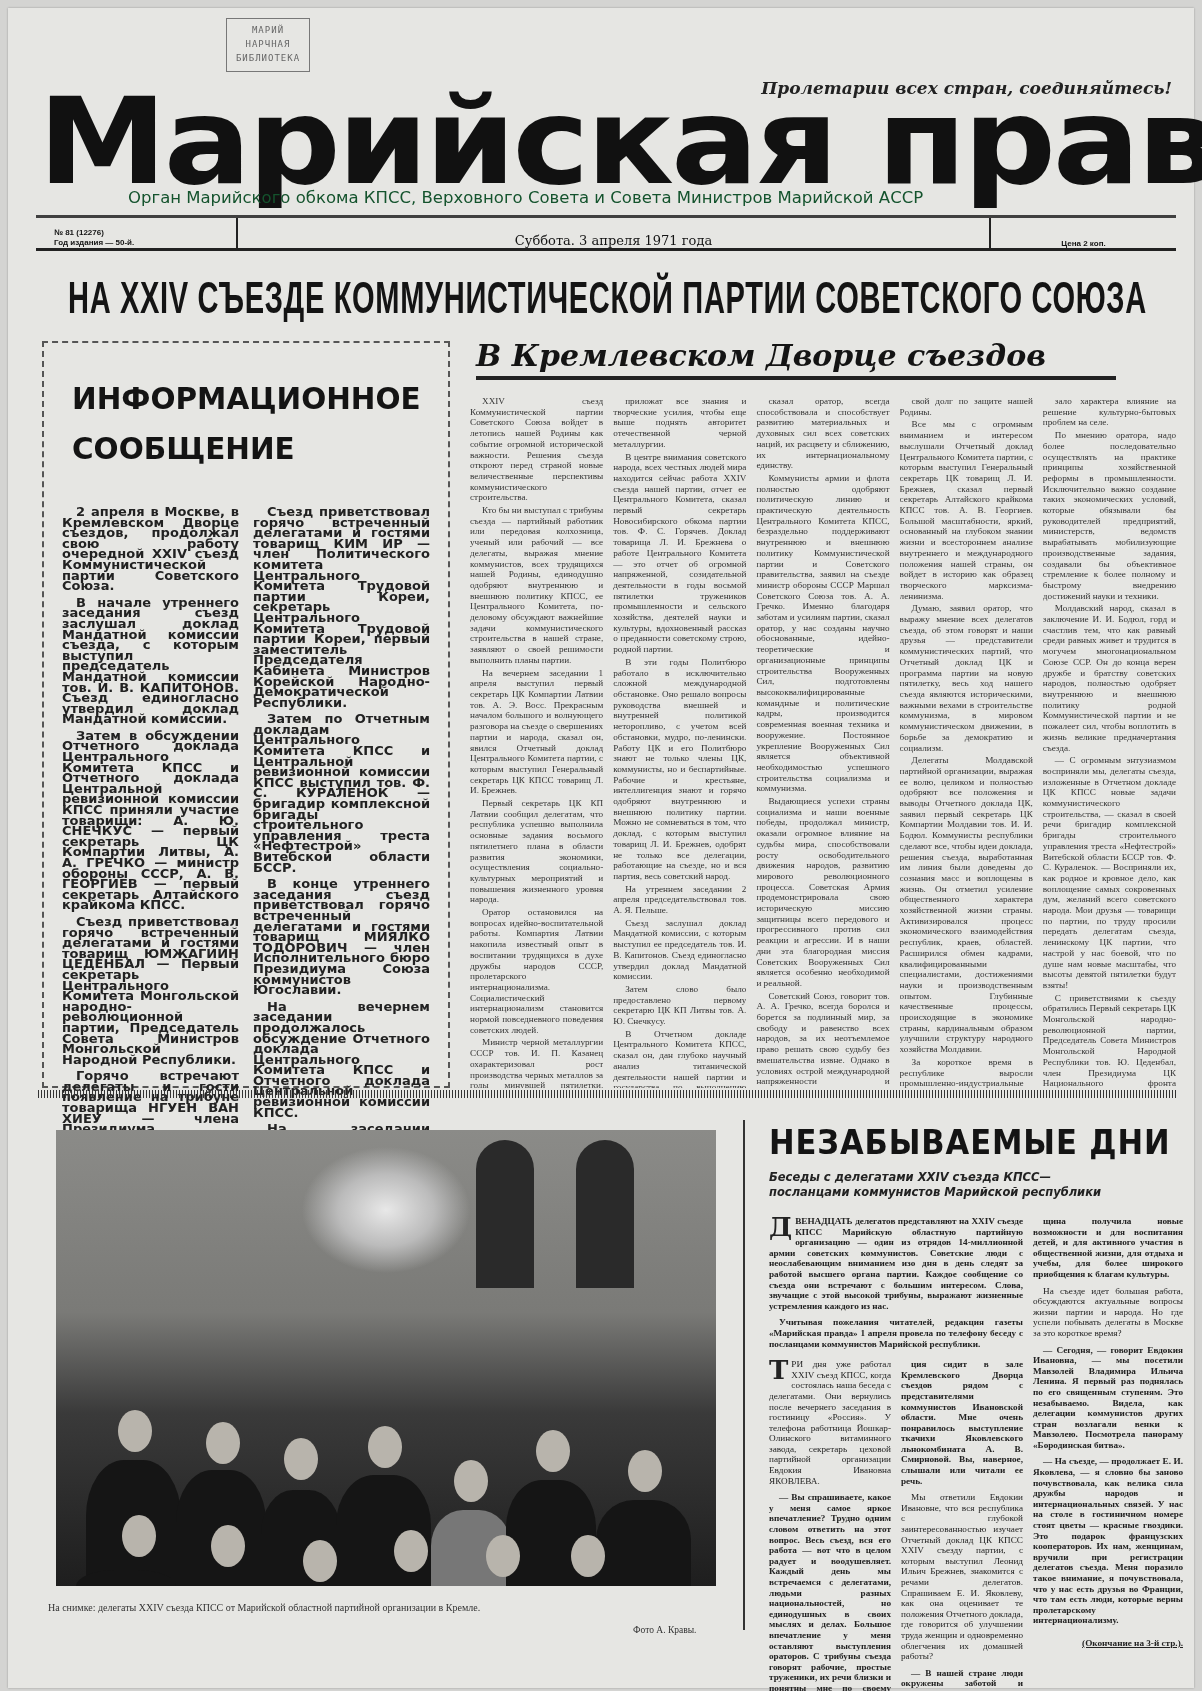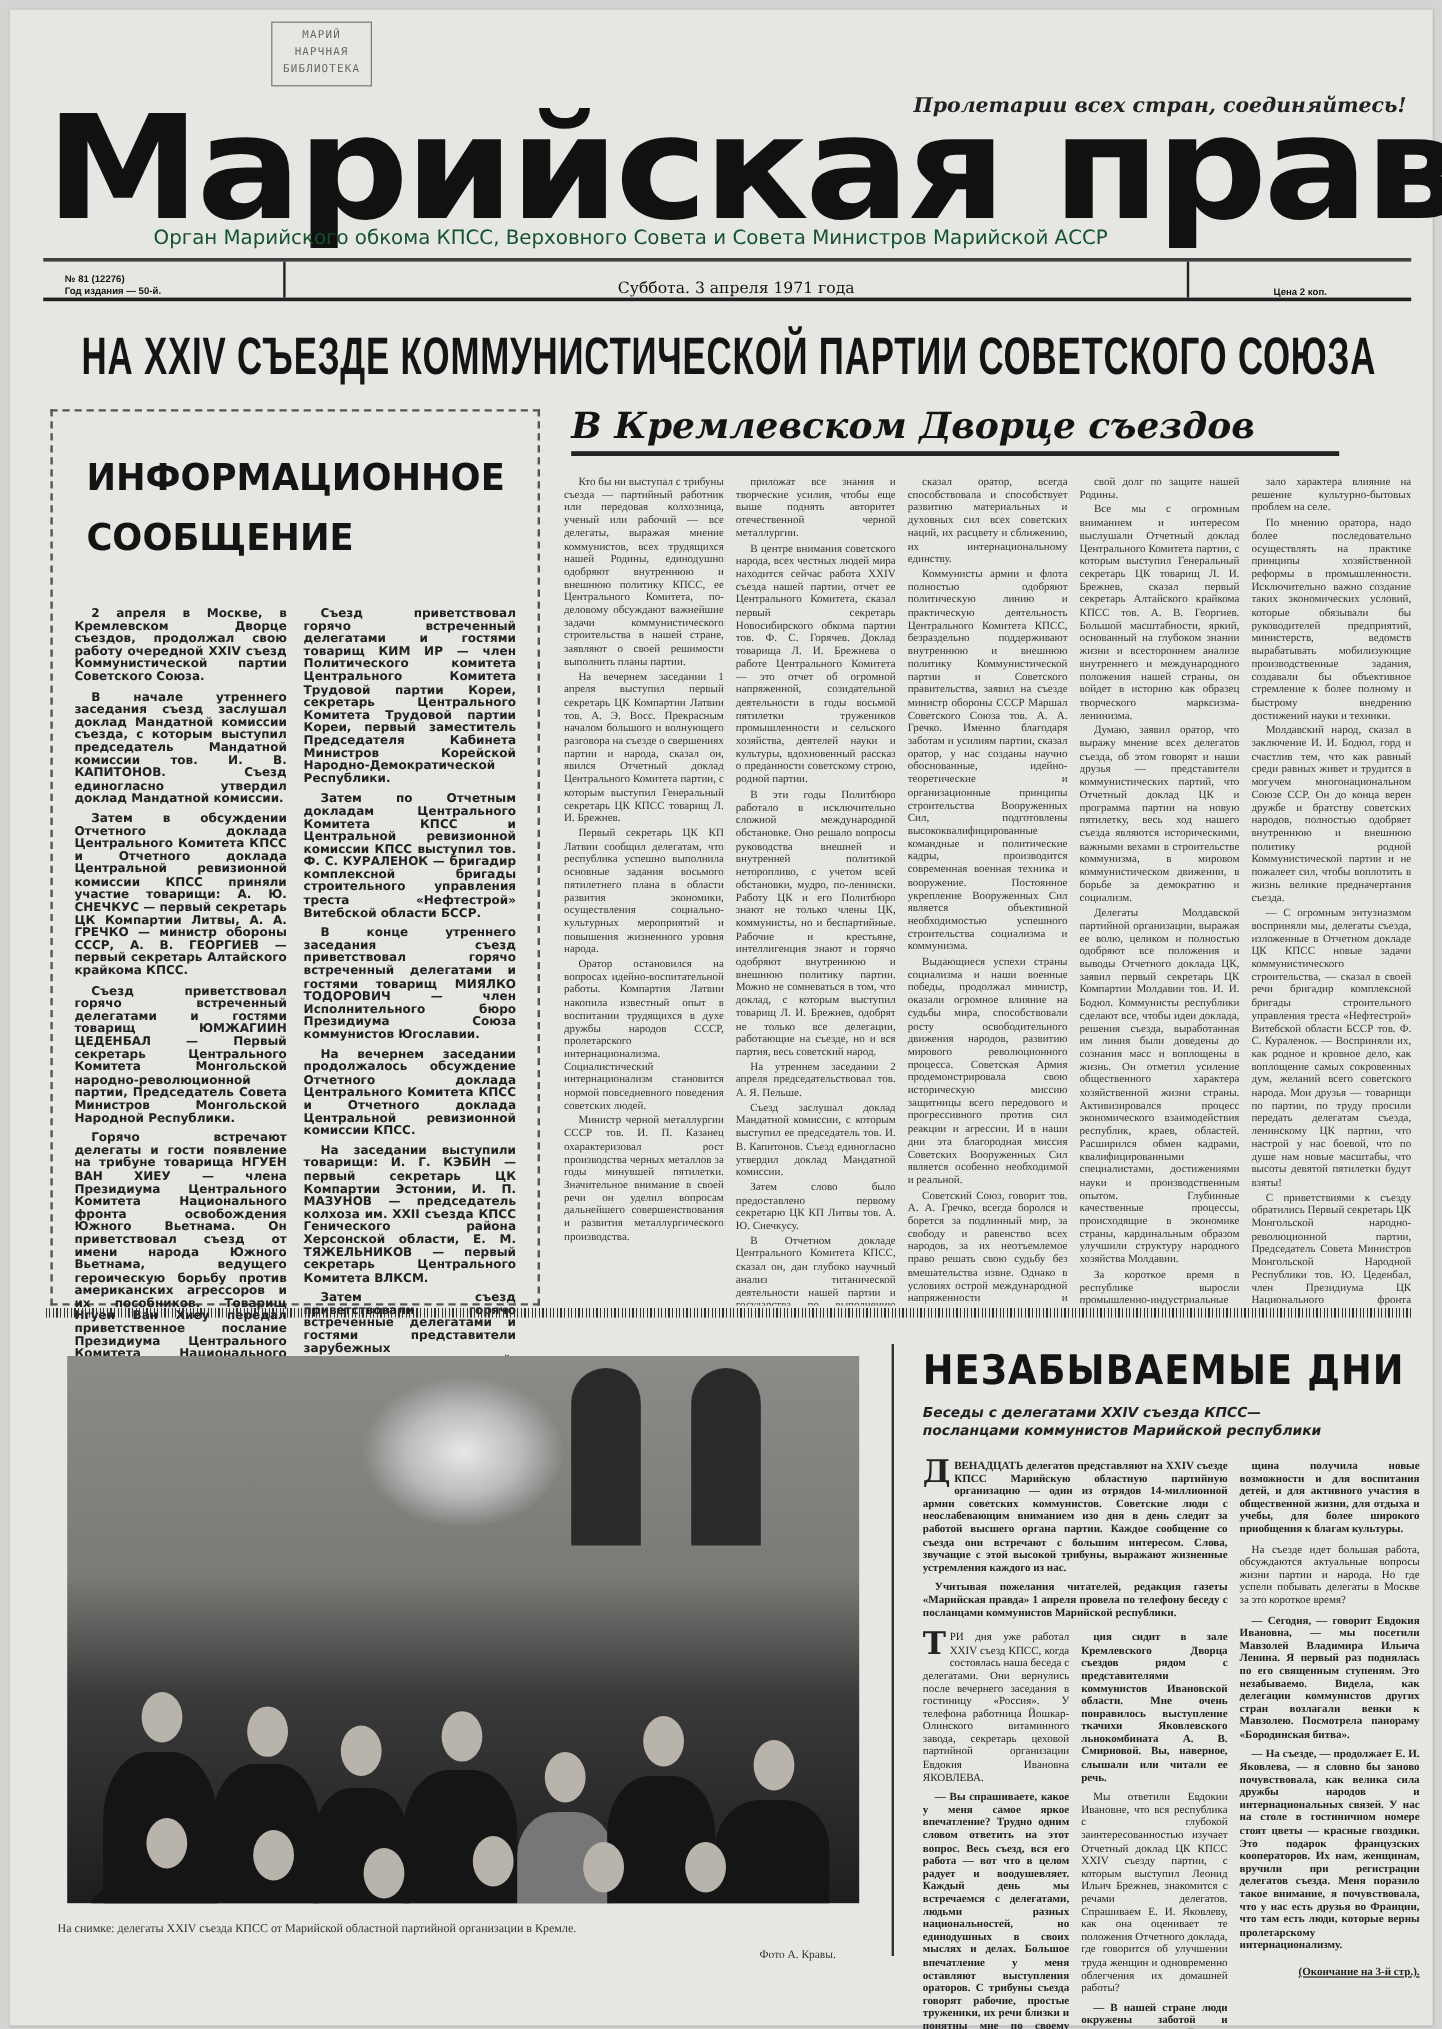--- a/index.html
+++ b/index.html
@@ -49,21 +49,21 @@
   .subhead-rule { position: absolute; left: 468px; top: 368px; width: 640px; height: 4px; background: #222; }
   .infobox {
     position: absolute; left: 34px; top: 333px; width: 408px; height: 747px;
     border: 2px dashed #555; padding: 30px 18px 10px 18px;
   }
   .infobox h1 {
     font-family: "DejaVu Sans", sans-serif; font-weight: bold; font-size: 31px; line-height: 50px;
     letter-spacing: 0px; transform: scaleX(0.95); transform-origin: left; margin-left: 10px;
   }
   .infobox .cols { display: flex; gap: 14px; margin-top: 34px; }
-  .infobox .col { flex: 1; font-family: "DejaVu Sans", sans-serif; font-size: 10px; line-height: 10.6px; text-align: justify; font-weight: bold; color: #222; }
+  .infobox .col { flex: 1; font-family: "DejaVu Sans", sans-serif; font-size: 13px; line-height: 10.6px; text-align: justify; font-weight: bold; color: #222; }
   .infobox p { text-indent: 14px; margin-bottom: 6px; }
   .main-cols {
     position: absolute; left: 462px; top: 388px; width: 706px; height: 692px;
     display: flex; gap: 10px;
   }
   .main-cols .col { flex: 1; font-family: "Liberation Serif", serif; font-size: 9.2px; line-height: 10.7px; text-align: justify; color: #333; overflow: hidden; }
   .main-cols p { text-indent: 12px; margin-bottom: 2px; }
   .hatch-rule {
     position: absolute; left: 30px; top: 1082px; width: 1140px; height: 8px;
     background: repeating-linear-gradient(90deg, #333 0 1px, transparent 1px 3px);
@@ -155,20 +155,21 @@
         <p>В конце утреннего заседания съезд приветствовал горячо встреченный делегатами и гостями товарищ МИЯЛКО ТОДОРОВИЧ — член Исполнительного бюро Президиума Союза коммунистов Югославии.</p>
         <p>На вечернем заседании продолжалось обсуждение Отчетного доклада Центрального Комитета КПСС и Отчетного доклада Центральной ревизионной комиссии КПСС.</p>
         <p>На заседании выступили товарищи: И. Г. КЭБИН — первый секретарь ЦК Компартии Эстонии, И. П. МАЗУНОВ — председатель колхоза им. XXII съезда КПСС Генического района Херсонской области, Е. М. ТЯЖЕЛЬНИКОВ — первый секретарь Центрального Комитета ВЛКСМ.</p>
         <p>Затем съезд приветствовали горячо встреченные делегатами и гостями представители зарубежных коммунистических партий: товарищи ЛУИС КОРВАЛАН — Генеральный секретарь Коммунистической партии Чили, ГЭС ХОЛЛ — Генеральный секретарь Коммунистической партии США, ЧАНДРА РАДЖЕШВАР РАО — Генеральный секретарь Национального совета Коммунистической партии Индии.</p>
       </div>
     </div>
   </div>
 
   <div class="main-cols">
     <div class="col">
+      <p>XXIV съезд Коммунистической партии Советского Союза войдет в летопись нашей Родины как событие огромной исторической важности. Решения съезда откроют перед страной новые величественные перспективы коммунистического строительства.</p>
       <p>Кто бы ни выступал с трибуны съезда — партийный работник или передовая колхозница, ученый или рабочий — все делегаты, выражая мнение коммунистов, всех трудящихся нашей Родины, единодушно одобряют внутреннюю и внешнюю политику КПСС, ее Центрального Комитета, по-деловому обсуждают важнейшие задачи коммунистического строительства в нашей стране, заявляют о своей решимости выполнить планы партии.</p>
       <p>На вечернем заседании 1 апреля выступил первый секретарь ЦК Компартии Латвии тов. А. Э. Восс. Прекрасным началом большого и волнующего разговора на съезде о свершениях партии и народа, сказал он, явился Отчетный доклад Центрального Комитета партии, с которым выступил Генеральный секретарь ЦК КПСС товарищ Л. И. Брежнев.</p>
       <p>Первый секретарь ЦК КП Латвии сообщил делегатам, что республика успешно выполнила основные задания восьмого пятилетнего плана в области развития экономики, осуществления социально-культурных мероприятий и повышения жизненного уровня народа.</p>
       <p>Оратор остановился на вопросах идейно-воспитательной работы. Компартия Латвии накопила известный опыт в воспитании трудящихся в духе дружбы народов СССР, пролетарского интернационализма. Социалистический интернационализм становится нормой повседневного поведения советских людей.</p>
       <p>Министр черной металлургии СССР тов. И. П. Казанец охарактеризовал рост производства черных металлов за годы минувшей пятилетки. Значительное внимание в своей речи он уделил вопросам дальнейшего совершенствования и развития металлургического производства.</p>
 
     </div>
     <div class="col">
       <p>приложат все знания и творческие усилия, чтобы еще выше поднять авторитет отечественной черной металлургии.</p>
       <p>В центре внимания советского народа, всех честных людей мира находится сейчас работа XXIV съезда нашей партии, отчет ее Центрального Комитета, сказал первый секретарь Новосибирского обкома партии тов. Ф. С. Горячев. Доклад товарища Л. И. Брежнева о работе Центрального Комитета — это отчет об огромной напряженной, созидательной деятельности в годы восьмой пятилетки тружеников промышленности и сельского хозяйства, деятелей науки и культуры, вдохновенный рассказ о преданности советскому строю, родной партии.</p>

